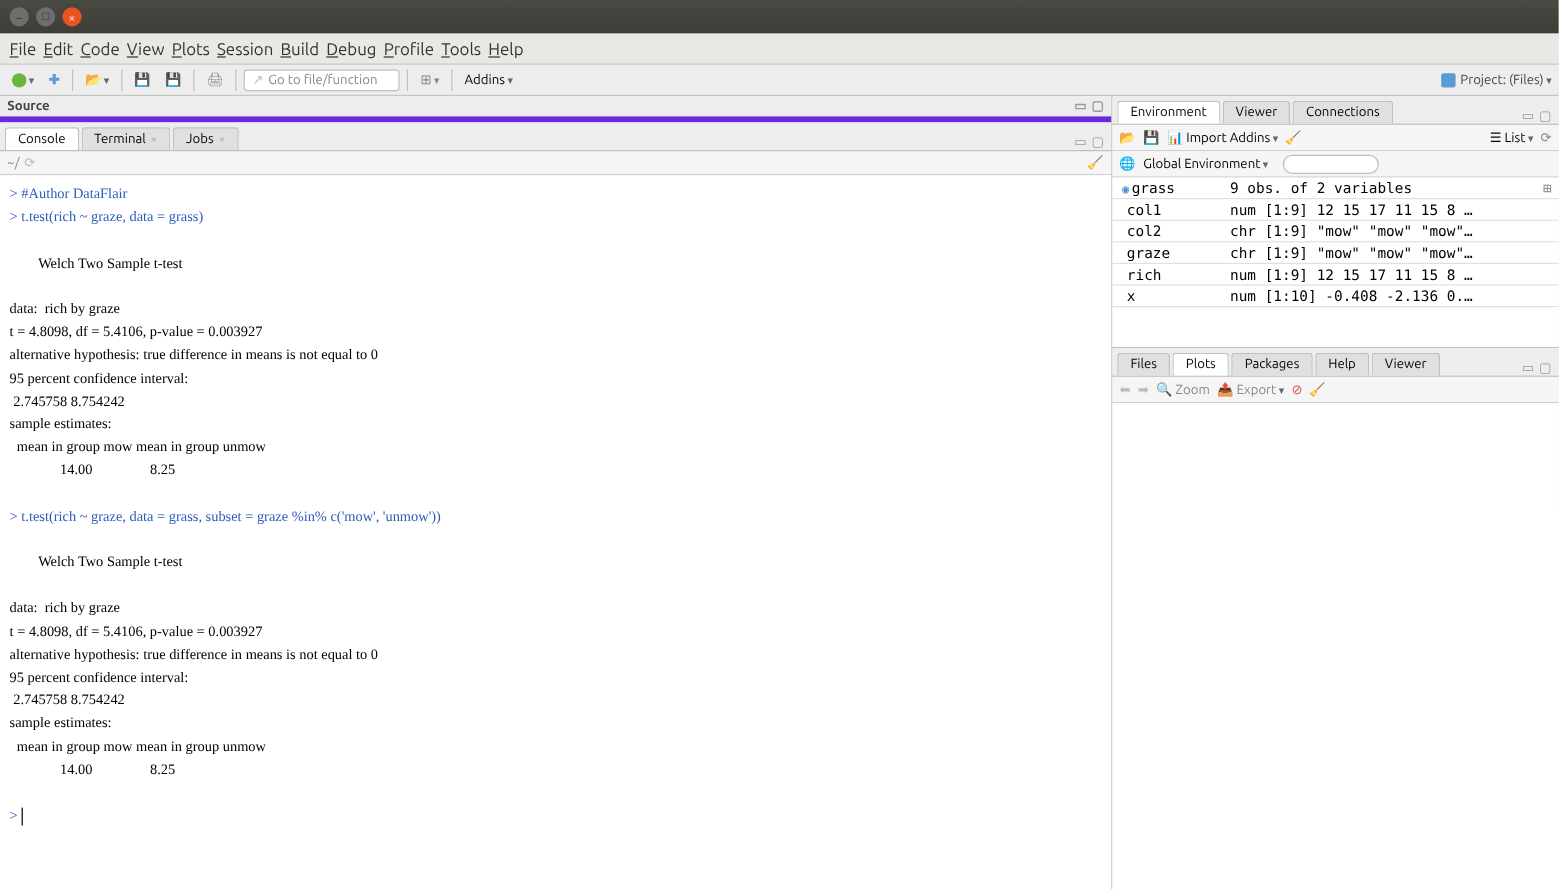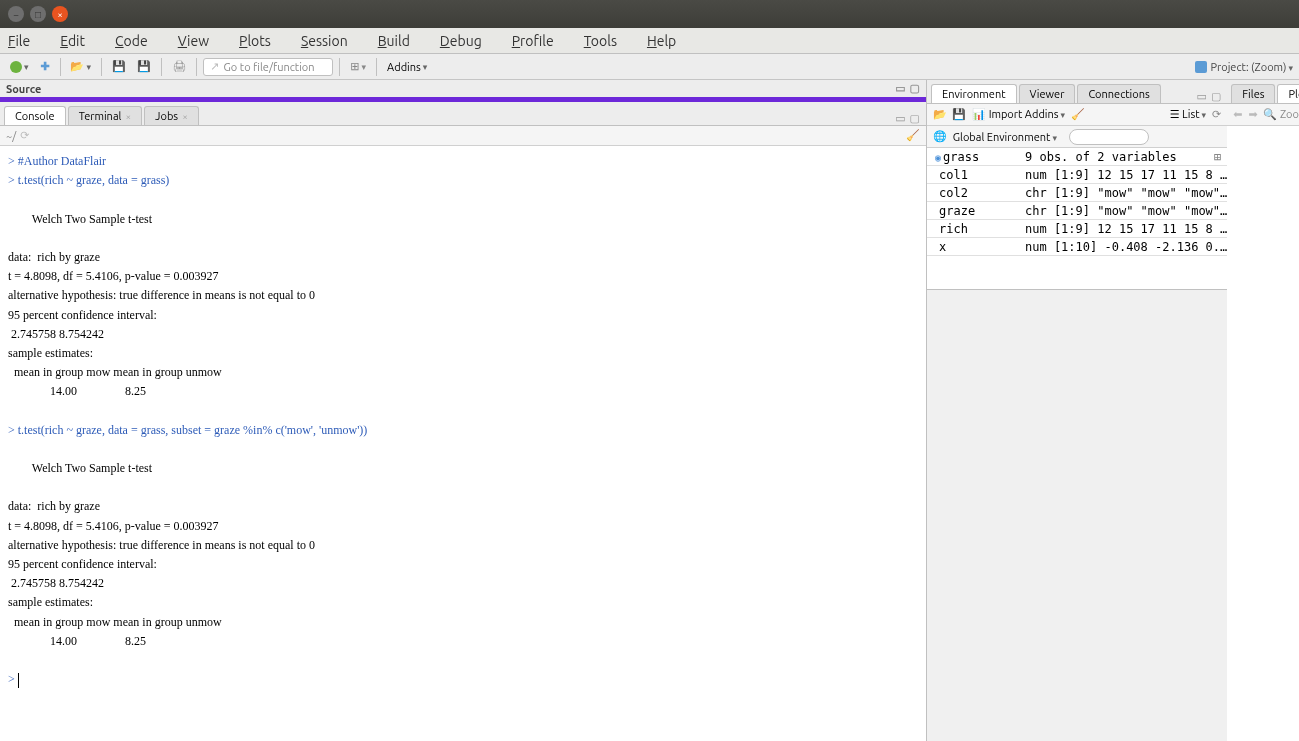--- a/index.html
+++ b/index.html
@@ -4,35 +4,35 @@
 <style>
 * { box-sizing: border-box; margin: 0; padding: 0; }
 body { font-family: "Ubuntu", "Segoe UI", sans-serif; font-size: 12px; background: #f0f0f0; width: 1299px; height: 741px; overflow: hidden; display: flex; flex-direction: column; }
 .titlebar { background: linear-gradient(#4a4a45, #3d3d38); height: 28px; display: flex; align-items: center; color: #dfdbd2; padding: 0 8px; }
 .titlebar .title { flex: 1; text-align: center; font-weight: bold; font-size: 14px; }
 .winbtns { display: flex; gap: 6px; }
 .winbtn { width: 16px; height: 16px; border-radius: 50%; display: flex; align-items: center; justify-content: center; font-size: 10px; }
 .wb-min { background: #6e6e6e; color: #333; }
 .wb-max { background: #6e6e6e; color: #333; }
 .wb-close { background: #e95420; color: #fff; }
-.menubar { background: #e8e8e5; height: 26px; display: flex; align-items: center; padding: 0 8px; border-bottom: 1px solid #c0c0c0; gap: 30px; font-size: 14px; color: #333; }
+.menubar { background: #e8e8e5; height: 26px; display: flex; align-items: center; padding: 0 8px; border-bottom: 1px solid #c0c0c0; gap: 6px; font-size: 14px; color: #333; }
 .menubar span u { text-decoration: underline; }
 .toolbar { background: #ededed; height: 26px; display: flex; align-items: center; padding: 0 6px; border-bottom: 1px solid #c5c5c5; gap: 4px; font-size: 11px; }
 .toolbar .sep { width: 1px; height: 18px; background: #c0c0c0; margin: 0 2px; }
 .toolbar .btn { padding: 1px 4px; display: flex; align-items: center; gap: 2px; }
 .toolbar .goto { border: 1px solid #c0c0c0; background: #fff; padding: 1px 6px; border-radius: 3px; width: 130px; color: #888; height: 18px; display: flex; align-items: center; gap: 4px; }
 .icon-circle-green { width: 12px; height: 12px; border-radius: 50%; background: #6db33f; display: inline-block; }
 .icon-plus { color: #5b9bd5; font-weight: bold; }
 .icon-folder { color: #d4a72c; }
 .icon-disk { color: #4a90d9; }
 .icon-print { color: #888; }
 .icon-broom { color: #d4a72c; }
 .main { flex: 1; display: flex; }
 .left { flex: 1; display: flex; flex-direction: column; border-right: 1px solid #c0c0c0; }
-.right { width: 372px; display: flex; flex-direction: row; }
+.right { width: 372px; display: flex; flex-direction: column; justify-content: flex-end; }
 .panehdr { background: #ededed; border-bottom: 5px solid #6d28d9; height: 22px; display: flex; align-items: center; padding: 0 6px; font-size: 11px; font-weight: bold; color: #444; }
 .panehdr .hdricons { margin-left: auto; display: flex; gap: 4px; color: #999; }
 .tabs { background: #ededed; display: flex; align-items: flex-end; height: 24px; border-bottom: 1px solid #c0c0c0; padding-left: 4px; position: relative; }
 .tab { padding: 3px 10px; font-size: 11px; border: 1px solid #c0c0c0; border-bottom: none; background: #e0e0e0; margin-right: 2px; border-radius: 3px 3px 0 0; white-space: nowrap; }
 .tab.active { background: #fff; position: relative; z-index: 2; }
 .tab .x { color: #aaa; margin-left: 4px; font-size: 10px; }
 .tabs .rightctrls { margin-left: auto; display: flex; gap: 4px; padding-right: 6px; color: #999; }
 .subtoolbar { background: #f5f5f5; height: 20px; border-bottom: 1px solid #d0d0d0; display: flex; align-items: center; padding: 0 6px; font-size: 11px; color: #888; }
 .console { flex: 1; background: #fff; padding: 6px 8px; font-family: Liberation Serif, serif; font-size: 12px; line-height: 1.6; overflow: auto; white-space: pre; color: #000; }
 .console .prompt { color: #2e5cb8; }
@@ -102,21 +102,21 @@
   <span class="goto">
       <span class="arrow">↗</span>
       <span>Go to file/function</span>
     </span>
   <span class="sep"></span>
   <span class="btn" style="color:#888">⊞ <span style="font-size:9px">▾</span></span>
   <span class="sep"></span>
   <span class="btn dropdown">Addins</span>
   <span class="projlabel">
       <span class="projicon"></span>
-      <span class="dropdown">Project: (Zoom)</span>
+      <span class="dropdown">Project: (Files)</span>
     </span>
 </div>
 
 <div class="main">
   <div class="left">
     <div class="panehdr sourcepane">
       <span>Source</span>
       <span class="hdricons">
           <span class="minimax">▭</span> 
           <span class="minimax">▢</span>

